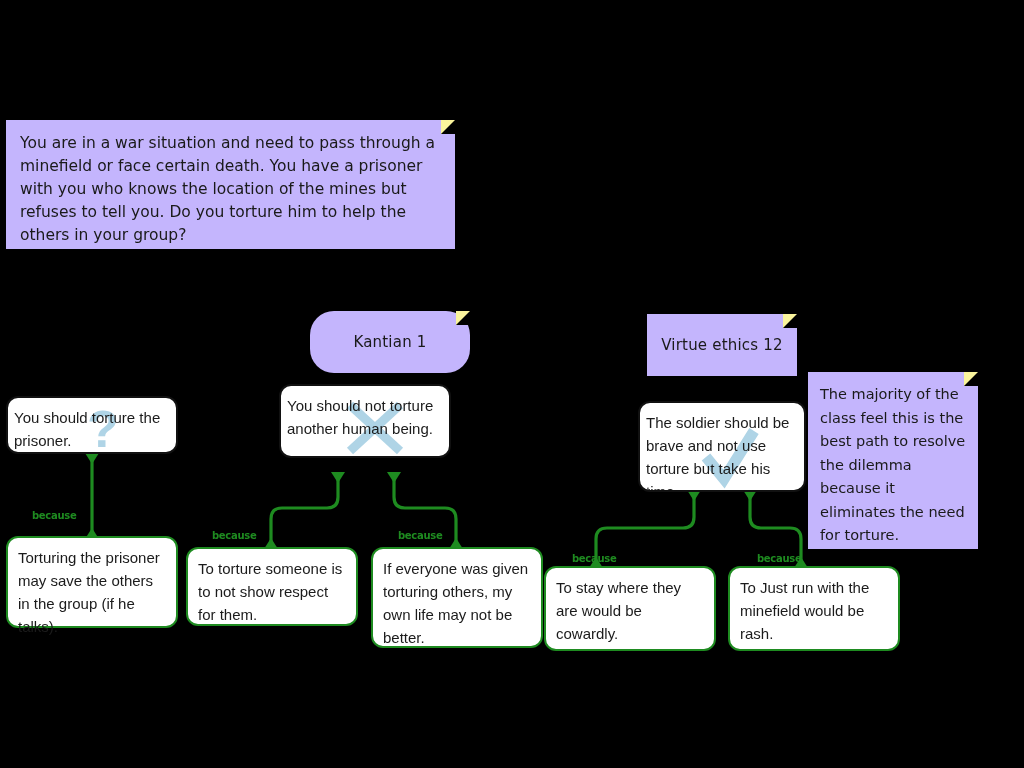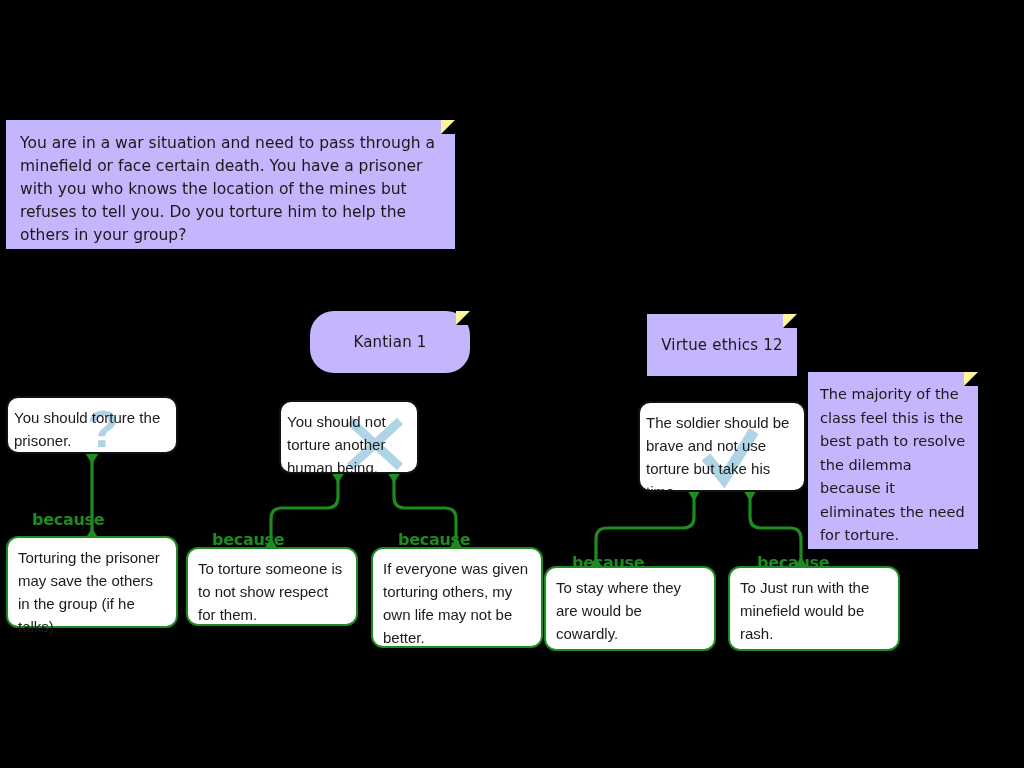--- a/index.html
+++ b/index.html
@@ -100,21 +100,21 @@
     user-select:none;
   }
   .glyph svg{display:block;}
 
   
   .because{
     position:absolute;z-index:4;
     color:#1E8B20;
     font-family:"DejaVu Sans", sans-serif;
     font-weight:bold;
-    font-size:16px;
+    font-size:10px;
     letter-spacing:-0.3px;
     white-space:nowrap;
   }
 </style>
 </head>
 <body>
 
 <div id="canvas">
 
   <svg id="wires" viewBox="0 0 1024 768" width="1024" height="768">
@@ -164,21 +164,21 @@
 
   <div class="reason" style="left:6px;top:536px;width:172px;height:92px;">
     <div class="ctext">Torturing the prisoner may save the others in the group (if he talks).</div>
   </div>
 
   <div class="note note-head" style="left:310px;top:311px;width:160px;height:62px;border-radius:24px;">
     <div class="fold"></div>
     <div class="note-text">Kantian 1</div>
   </div>
 
-  <div class="claim" style="left:279px;top:400px;width:140px;height:74px;">
+  <div class="claim" style="left:279px;top:384px;width:172px;height:74px;">
     <div class="glyph" style="left:62px;top:14px;">
       <svg width="64" height="56" viewBox="0 0 64 56">
         <g stroke="#AFD4E6" stroke-width="9" stroke-linecap="butt">
           <line x1="7" y1="5" x2="57" y2="51"></line>
           <line x1="57" y1="5" x2="7" y2="51"></line>
         </g>
       </svg>
     </div>
     <div class="ctext">You should not torture another human being.</div>
   </div>

